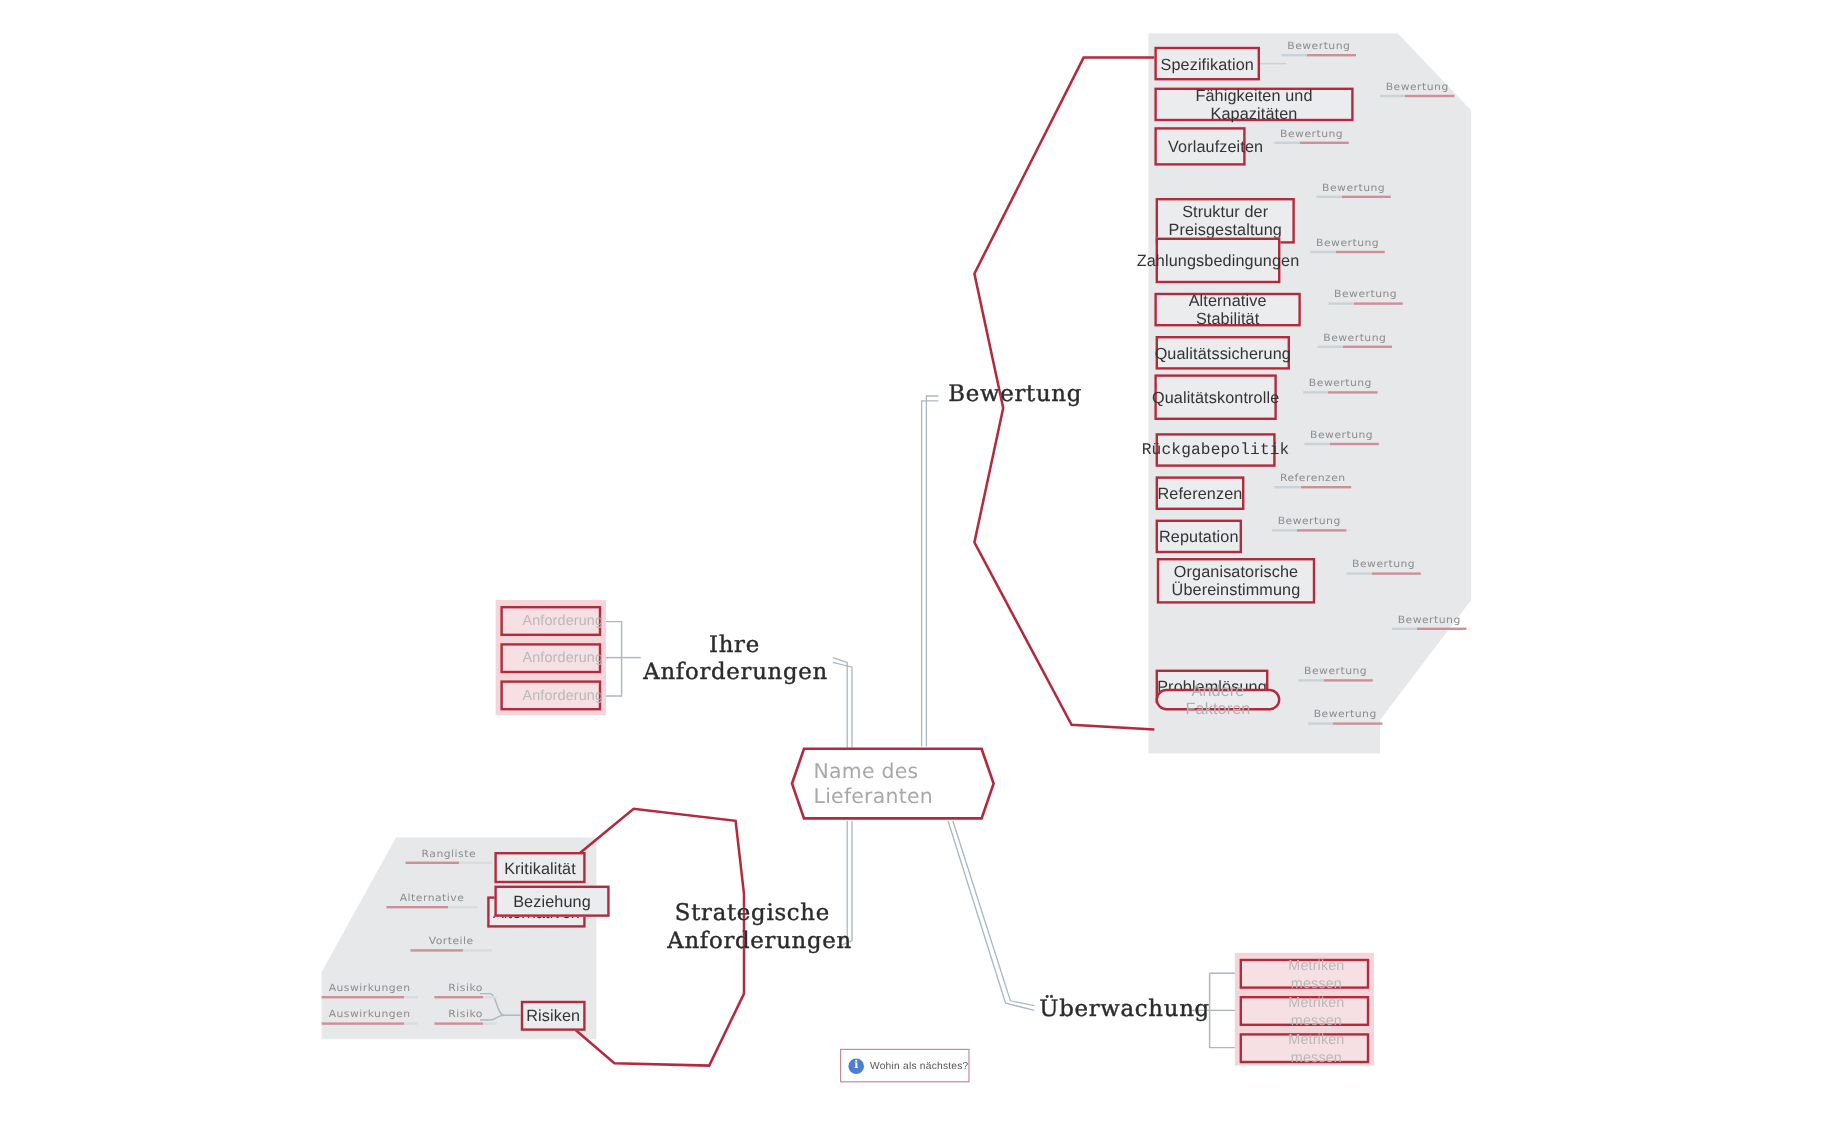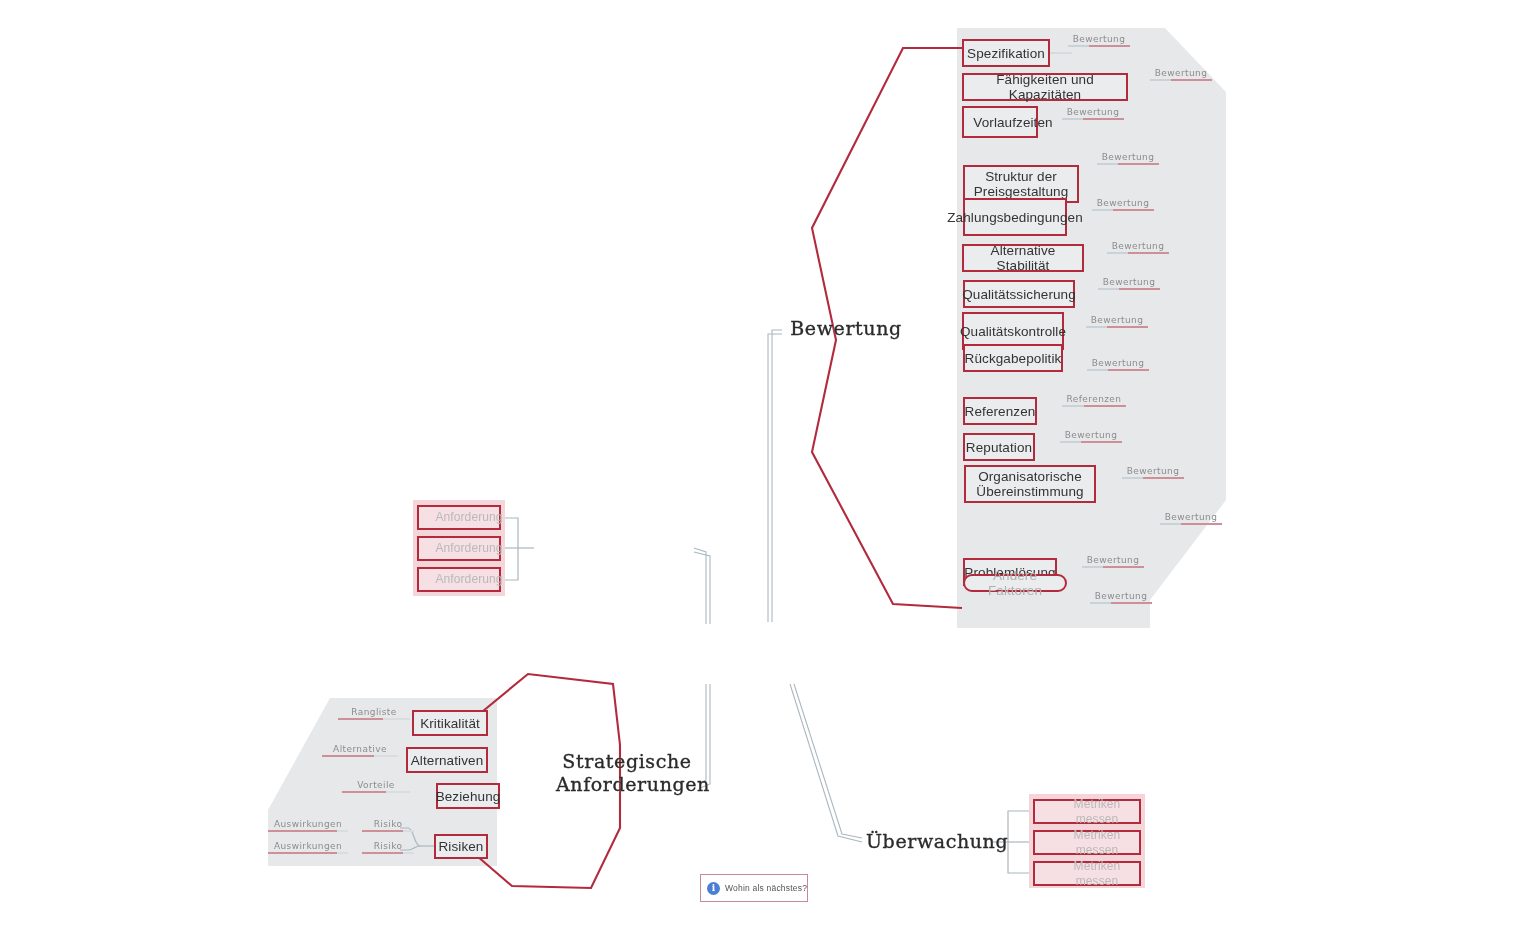--- a/index.html
+++ b/index.html
@@ -149,23 +149,30 @@
     <g fill="none" stroke="#aab8bf" stroke-width="1.2">
       <path d="M434,846 L420,846"></path>
       <path d="M420,846 C414,846 414,828 408,828 L400,828"></path>
       <path d="M420,846 C414,846 414,850 408,850 L400,850"></path>
     </g>
   </svg>
 
   <div class="shade-pink" style="left:413px;top:500px;width:92px;height:96px;"></div>
   <div class="shade-pink" style="left:1029px;top:794px;width:116px;height:94px;"></div>
 
+  <div class="central">
+    <svg viewBox="0 0 172 62" width="172" height="62" xmlns="http://www.w3.org/2000/svg">
+      <polygon points="12,2 160,2 170,31 160,60 12,60 2,31" fill="#ffffff" stroke="#b32a3c" stroke-width="2.2"></polygon>
+    </svg>
+    <div class="lbl">Name des Lieferanten</div>
+  </div>
 
   <div class="heading" style="left:786px;top:317px;width:120px;">Bewertung</div>
 
+  <div class="heading" style="left:536px;top:526px;width:152px;">Ihre Anforderungen</div>
 
   <div class="heading" style="left:556px;top:750px;width:142px;">Strategische Anforderungen</div>
 
   <div class="heading" style="left:866px;top:830px;width:126px;">Überwachung</div>
 
   <div class="box" style="left:962px;top:39px;width:88px;height:28px;">Spezifikation</div>
   <div class="sublabel" style="left:1068px;top:34px;width:62px;">
     <div class="t">Bewertung</div>
     <div class="rule"></div>
   </div>
@@ -205,21 +212,21 @@
     <div class="t">Bewertung</div>
     <div class="rule"></div>
   </div>
 
   <div class="box" style="left:962px;top:312px;width:102px;height:38px;">Qualitätskontrolle</div>
   <div class="sublabel" style="left:1086px;top:315px;width:62px;">
     <div class="t">Bewertung</div>
     <div class="rule"></div>
   </div>
 
-  <div class="box" style="left:963px;top:344px;width:100px;height:28px;">Rückgabepolitik</div>
+  <div class="box" style="left:963px;top:361px;width:100px;height:28px;font-family:Liberation Mono, monospace;">Rückgabepolitik</div>
   <div class="sublabel" style="left:1087px;top:358px;width:62px;">
     <div class="t">Bewertung</div>
     <div class="rule"></div>
   </div>
 
   <div class="box" style="left:963px;top:397px;width:74px;height:28px;">Referenzen</div>
   <div class="sublabel" style="left:1062px;top:394px;width:64px;">
     <div class="t">Referenzen</div>
     <div class="rule"></div>
   </div>
@@ -262,21 +269,21 @@
     <div class="t">Rangliste</div>
     <div class="rule" style="background:linear-gradient(to right,#cf8f99 0 62%, #d8dde0 62% 100%);"></div>
   </div>
 
   <div class="box" style="left:406px;top:747px;width:82px;height:26px;">Alternativen</div>
   <div class="sublabel" style="left:322px;top:744px;width:76px;">
     <div class="t">Alternative</div>
     <div class="rule" style="background:linear-gradient(to right,#cf8f99 0 68%, #d8dde0 68% 100%);"></div>
   </div>
 
-  <div class="box" style="left:412px;top:783px;width:64px;height:26px;margin-left:24px;">Beziehung</div>
+  <div class="box" style="left:412px;top:738px;width:96px;height:26px;">Beziehung</div>
   <div class="sublabel" style="left:342px;top:780px;width:68px;">
     <div class="t">Vorteile</div>
     <div class="rule" style="background:linear-gradient(to right,#cf8f99 0 64%, #d8dde0 64% 100%);"></div>
   </div>
 
   <div class="box" style="left:434px;top:834px;width:54px;height:25px;">Risiken</div>
 
   <div class="sublabel" style="left:362px;top:819px;width:52px;">
     <div class="t">Risiko</div>
     <div class="rule" style="background:linear-gradient(to right,#cf8f99 0 78%, #d8dde0 78% 100%);"></div>

